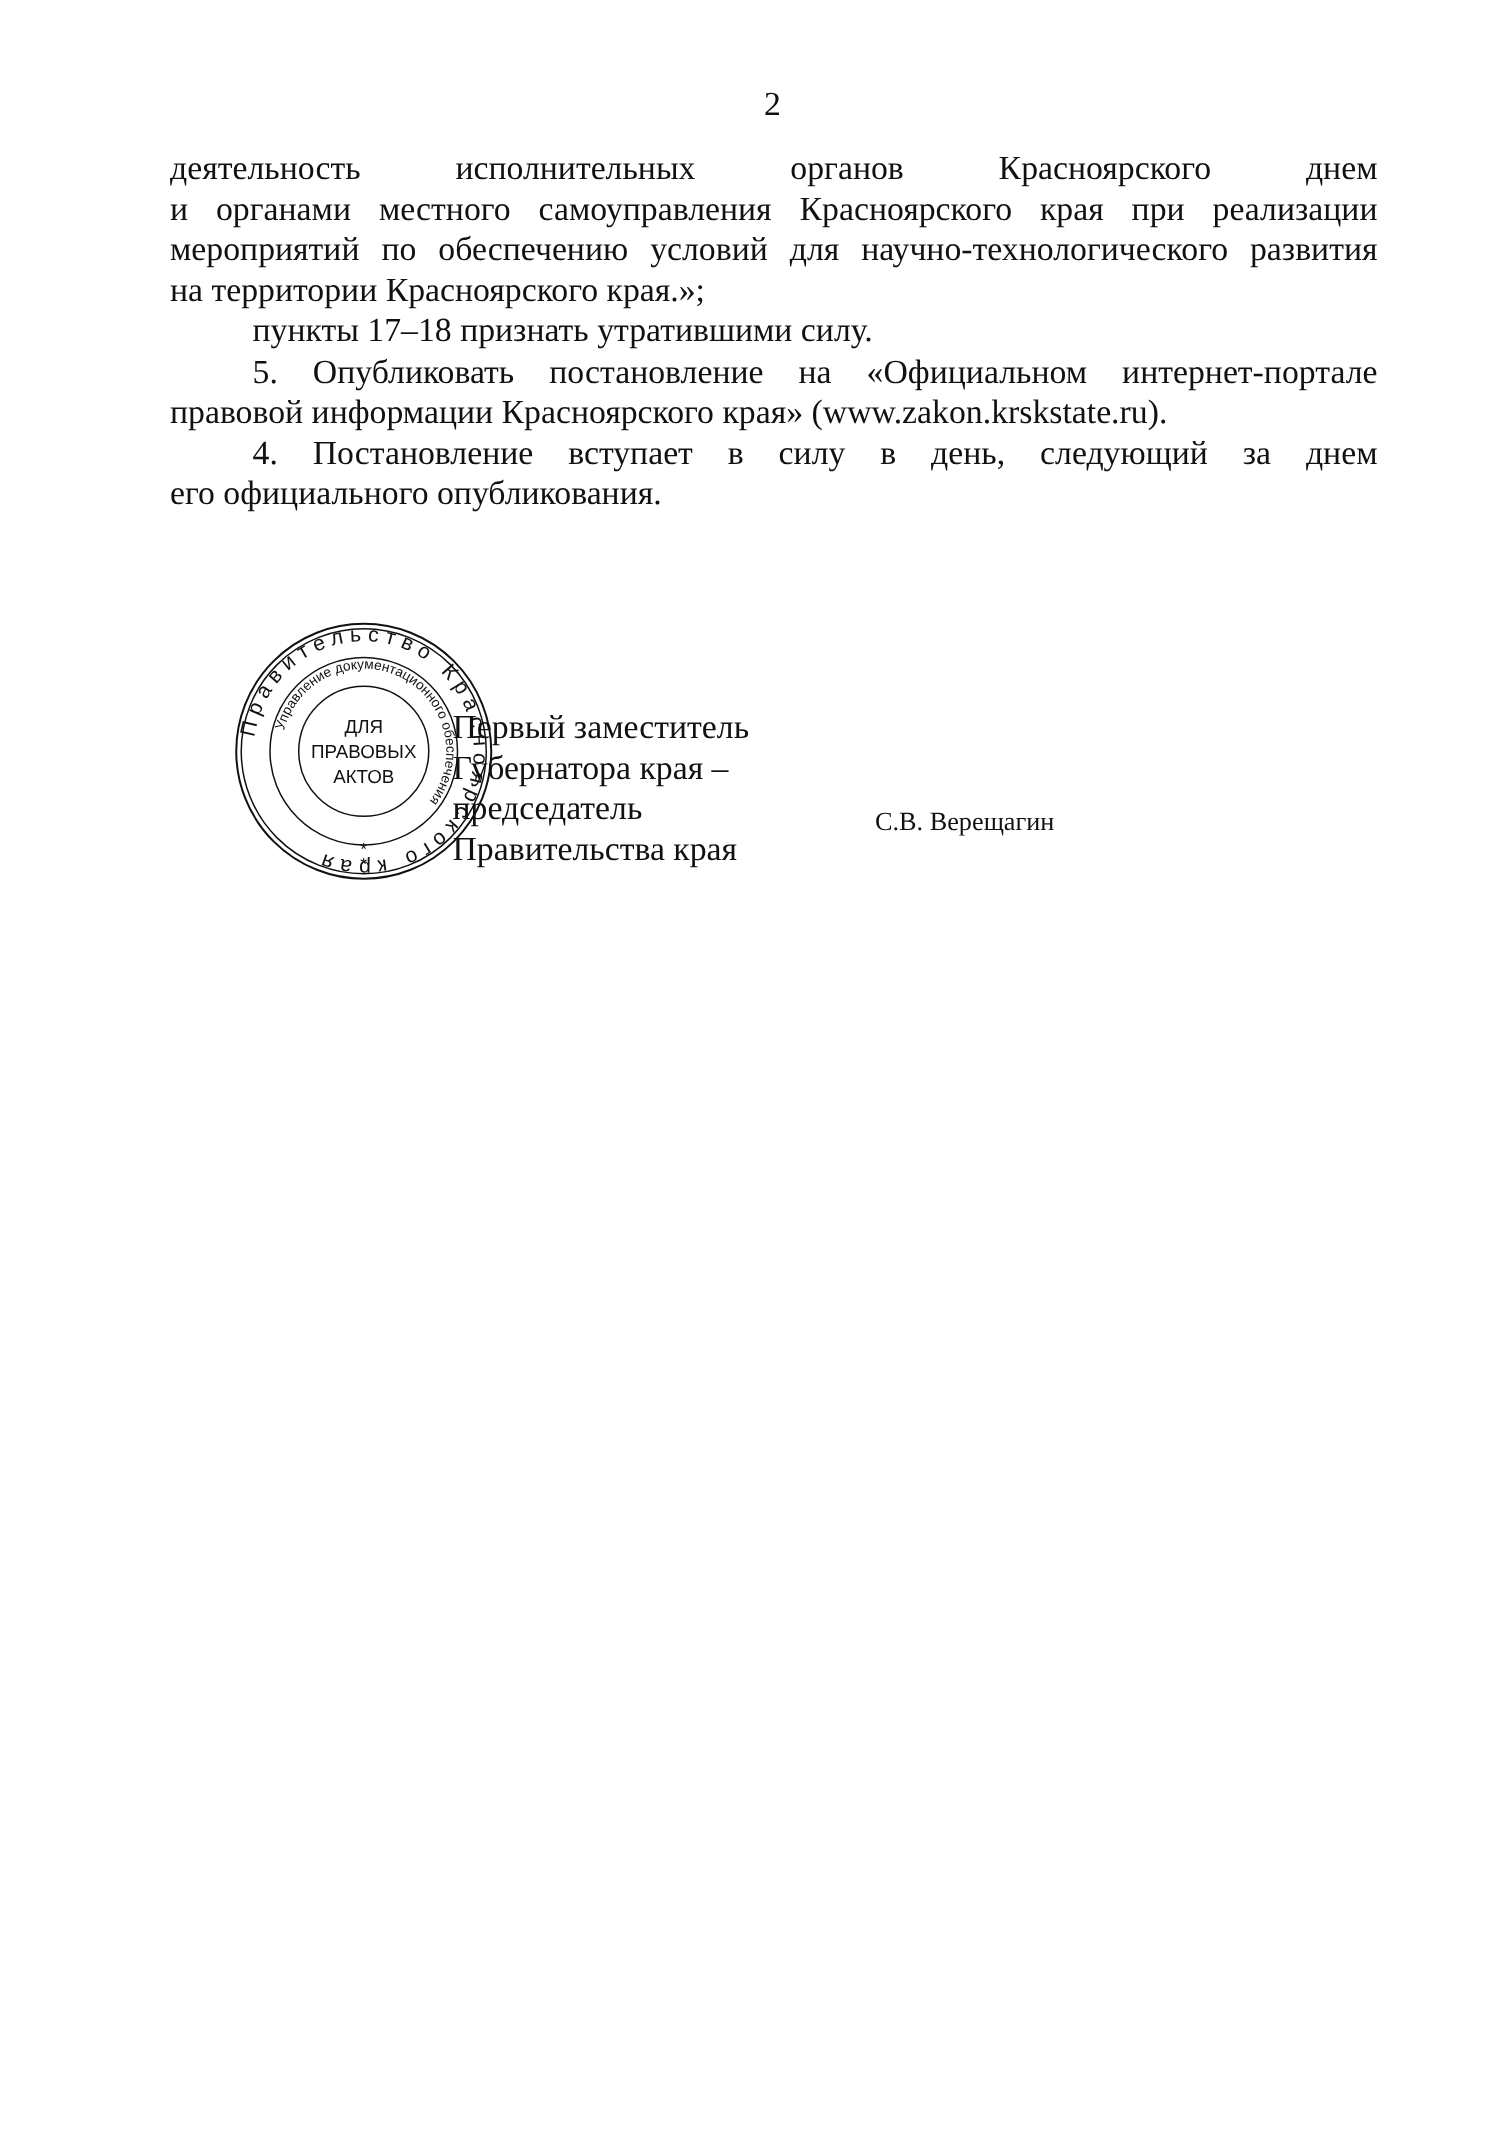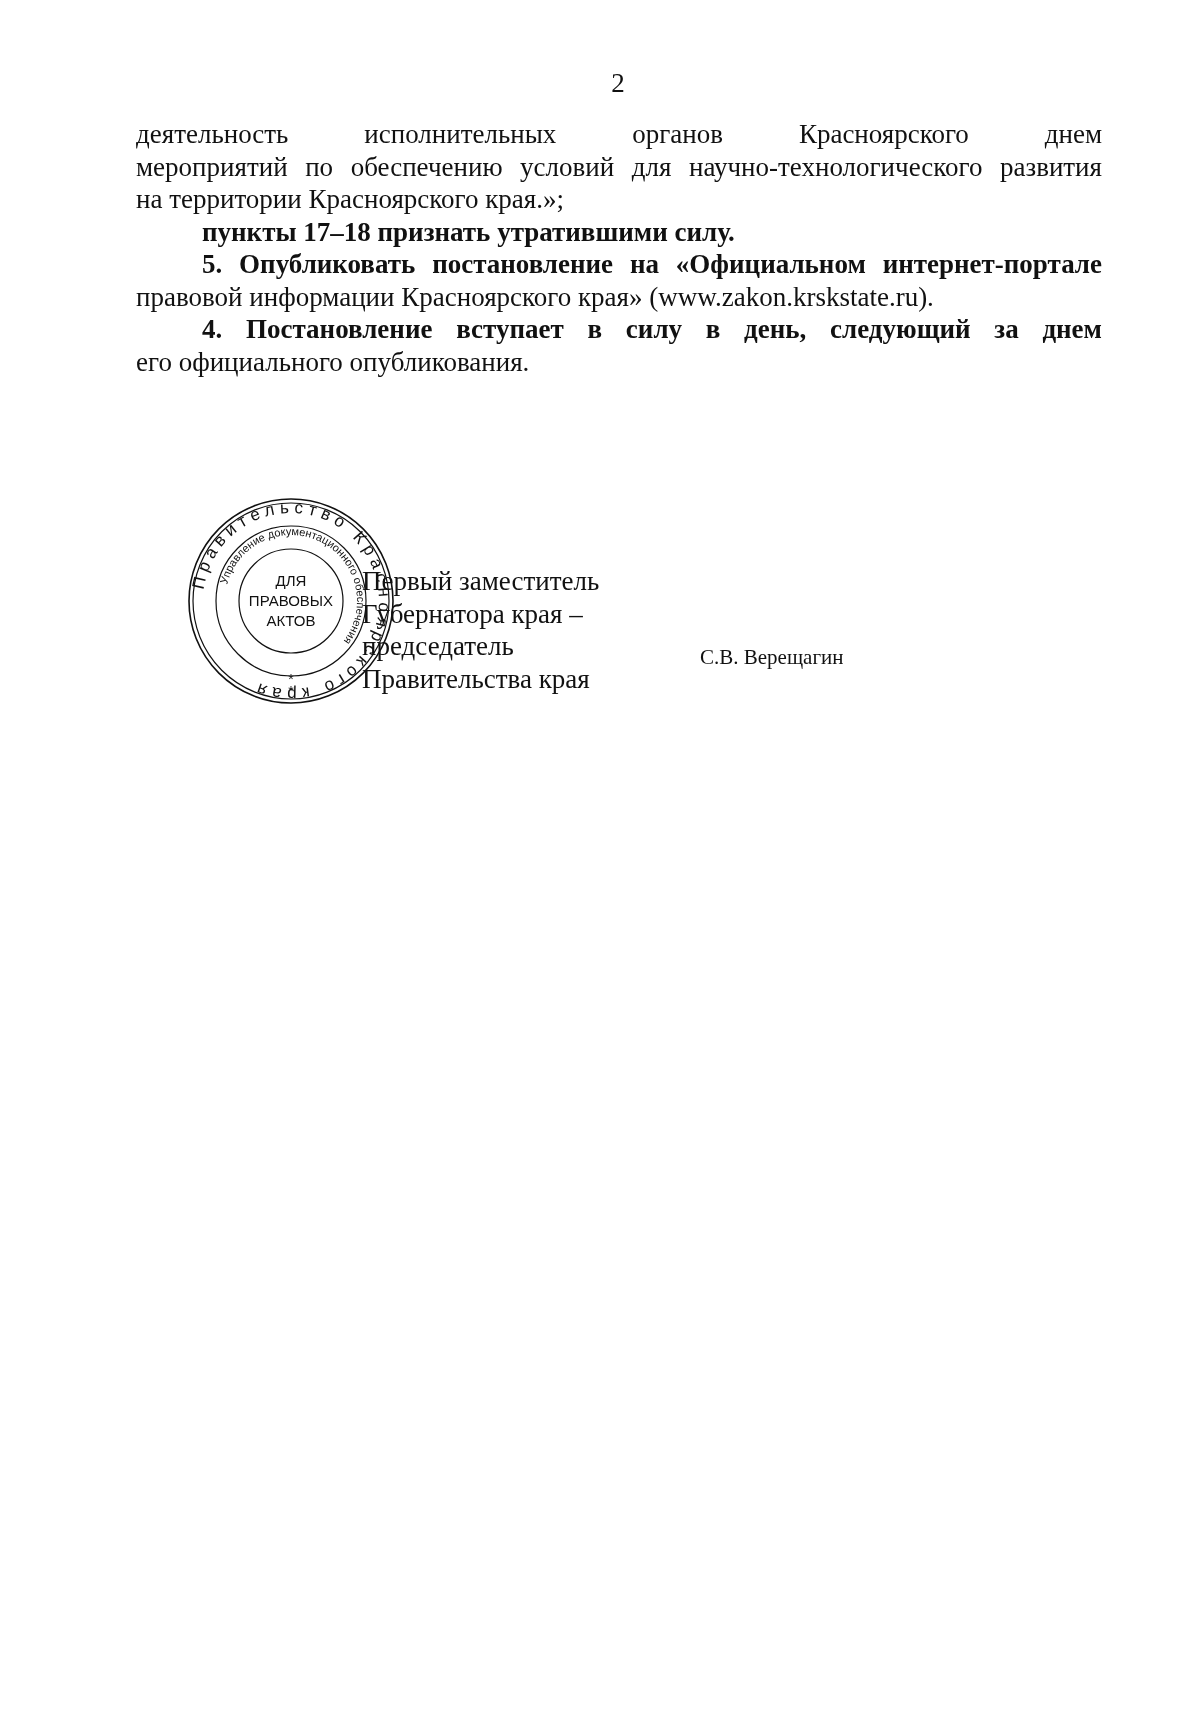--- a/index.html
+++ b/index.html
@@ -3,32 +3,33 @@
   <meta charset="utf-8">
   <style>
     html, body { margin: 0; padding: 0; background: #ffffff; }
     body { width: 1200px; height: 1722px; position: relative; overflow: hidden;
            font-family: "Liberation Serif", "DejaVu Serif", serif; color: #111; }
     .page-number { position: absolute; top: 68px; left: 0; width: 1236px; text-align: center;
                    font-size: 27px; }
     .body-text { position: absolute; top: 118px; left: 136px; width: 966px; font-size: 27px; line-height: 32.5px; }
     .line { display: block; white-space: nowrap; }
     .justify { text-align: justify; text-align-last: justify; white-space: normal; }
-    .indent { padding-left: 66px; font-weight: bold; }
+    .indent { padding-left: 66px; }
     .signature { position: absolute; top: 565px; left: 362px; font-size: 27px; line-height: 32.5px; }
     .signer-name { position: absolute; top: 645px; left: 700px; font-size: 21px; }
     .stamp { position: absolute; left: 186px; top: 496px; width: 210px; height: 210px; }
   </style>
 </head>
 <body>
 
 <div class="page-number">2</div>
 
 <div class="body-text">
   <span class="line justify">деятельность исполнительных органов Красноярского днем</span>
+  <span class="line justify">и органами местного самоуправления Красноярского края при реализации</span>
   <span class="line justify">мероприятий по обеспечению условий для научно-технологического развития</span>
   <span class="line">на территории Красноярского края.»;</span>
   <span class="line indent">пункты 17–18 признать утратившими силу.</span>
   <span class="line justify indent">5. Опубликовать постановление на «Официальном интернет-портале</span>
   <span class="line">правовой информации Красноярского края» (www.zakon.krskstate.ru).</span>
   <span class="line justify indent">4. Постановление вступает в силу в день, следующий за днем</span>
   <span class="line">его официального опубликования.</span>
 </div>
 
 <svg class="stamp" viewBox="0 0 210 210">

